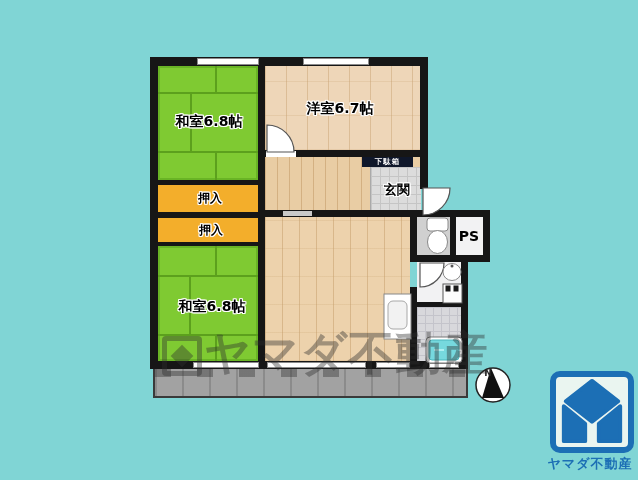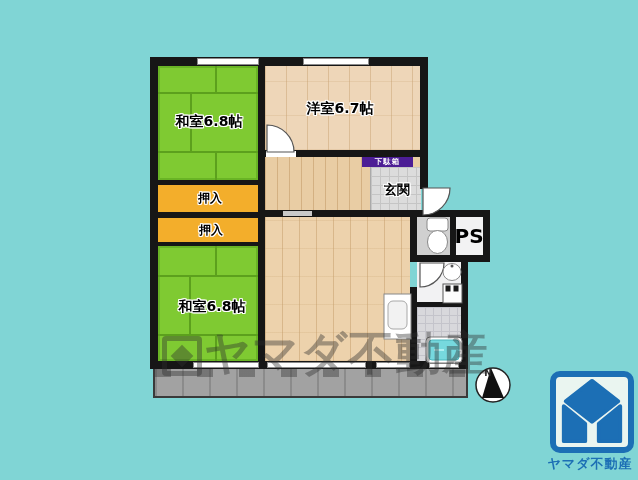--- a/index.html
+++ b/index.html
@@ -23,33 +23,33 @@
   .tile-bath{background:#D8D8DC;
     background-image:linear-gradient(#c4c4cb 1px,transparent 1px),linear-gradient(90deg,#c4c4cb 1px,transparent 1px);
     background-size:8px 8px;}
   .floor-gray{background:#D0D0D0;}
   .floor-white{background:#F2F2F3;}
   .balcony{background-color:#A2A2A2;
     background-image:repeating-linear-gradient(90deg,rgba(50,50,50,.4) 0 16px,transparent 16px 42px),
                      repeating-linear-gradient(90deg,rgba(0,0,0,.14) 0 2px,transparent 2px 27px);
     background-size:100% 8px,auto 100%;background-repeat:repeat-x,repeat;
     border:2px solid #3a3a3a;border-top:none;box-sizing:border-box;}
-  .getabako{background:#4c1d95;display:flex;align-items:center;justify-content:center;}
+  .getabako{background:#0f172a;display:flex;align-items:center;justify-content:center;}
   
   .wall{position:absolute;background:#161616;z-index:2;}
   .win{position:absolute;background:#fff;border:1px solid #8b8b8b;box-sizing:border-box;z-index:3;}
   .slide{position:absolute;background:#c9c9c9;z-index:3;}
   
   .lbl{position:absolute;transform:translate(-50%,-50%);font-weight:700;color:#000;white-space:nowrap;z-index:5;
        text-shadow:-1px -1px 0 #fff,1px -1px 0 #fff,-1px 1px 0 #fff,1px 1px 0 #fff,0 -1px 0 #fff,0 1px 0 #fff,-1px 0 0 #fff,1px 0 0 #fff;}
   .lbl-room{font-size:14px;}
   .lbl-ldk{font-size:15px;}
   .lbl-sm{font-size:12px;}
   .lbl-genkan{font-size:13px;}
-  .lbl-ps{font-size:20px;text-shadow:none;}
+  .lbl-ps{font-size:14px;text-shadow:none;}
   .lbl-getabako{position:static;transform:none;font-size:7.5px;color:#fff;font-weight:700;text-shadow:none;letter-spacing:1px;}
   .balcony-tag{position:absolute;transform:translate(-50%,-50%);background:#fff;border:1px solid #111;
        font-size:12px;font-weight:700;color:#000;padding:0 9px;line-height:15px;z-index:5;white-space:nowrap;}
   
   .overlay{position:absolute;left:0;top:0;z-index:4;pointer-events:none;}
   
   .wm{position:absolute;z-index:6;pointer-events:none;}
   .wm-text{left:204px;top:330px;font-size:46px;font-weight:700;color:rgba(45,45,45,.40);line-height:1;letter-spacing:1px;}
   .wm-logo{left:162px;top:336px;width:30px;height:30px;border:5px solid rgba(45,45,45,.40);border-radius:4px;}
   .wm-logo .diamond{position:absolute;left:7px;top:7px;width:16px;height:16px;background:rgba(45,45,45,.40);transform:rotate(45deg);}

